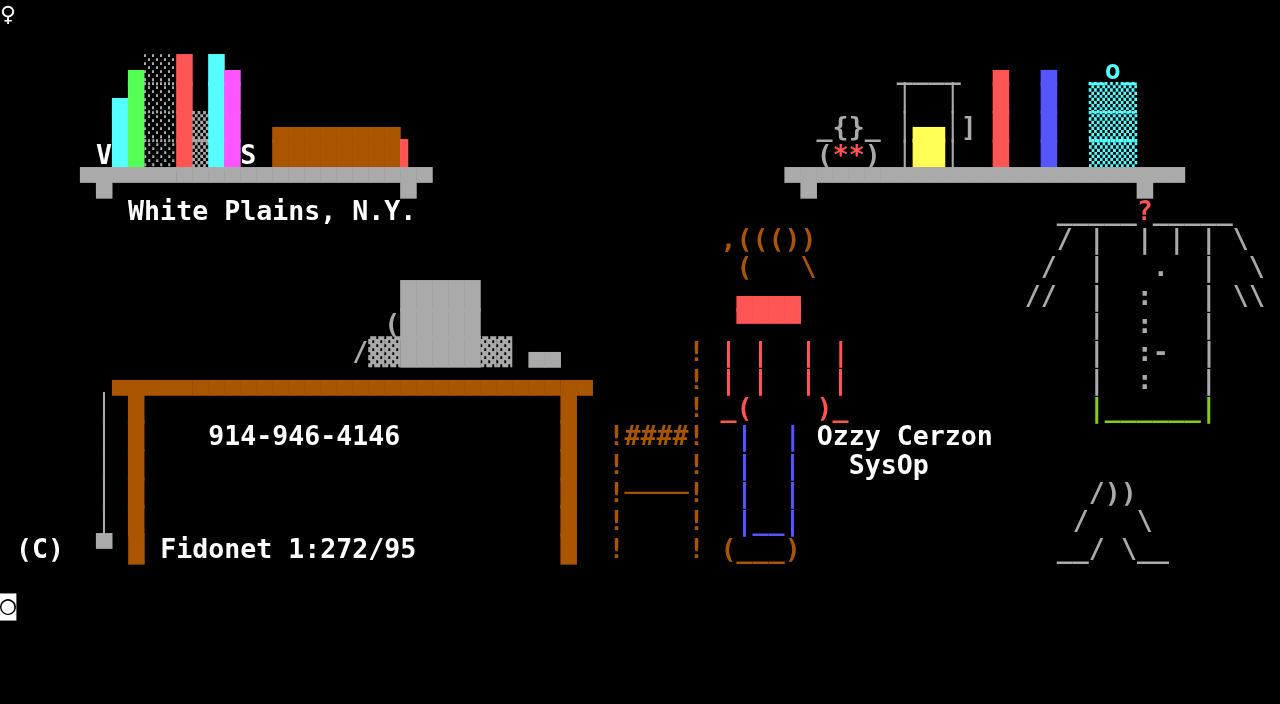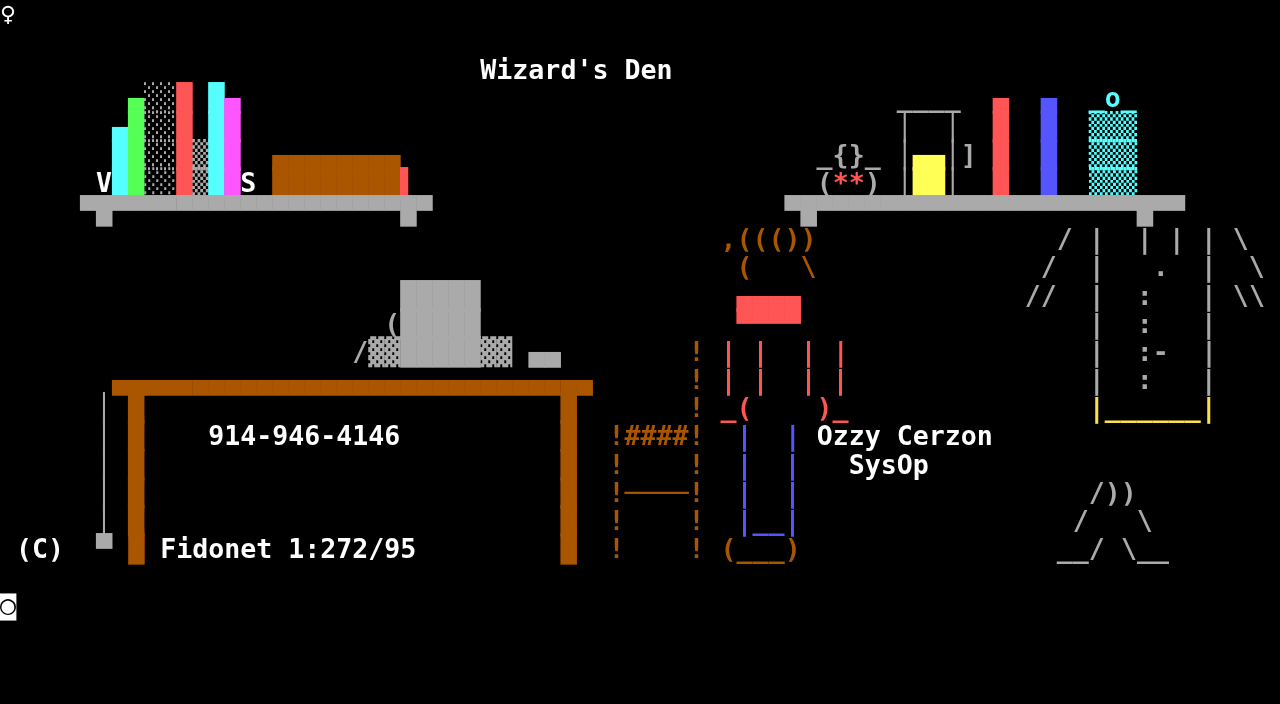--- a/index.html
+++ b/index.html
@@ -23,33 +23,33 @@
     overflow:visible;
   }
 </style>
 </head>
 <body>
 
 <div id="screen" aria-label="Wizard's Den">
   <div id="terminal">
       <div class="trow"><span style="color: rgb(255, 255, 255);">♀</span></div>
       <div class="trow"></div>
-      <div class="trow">                              <span style="color: rgb(255, 255, 255);">Wizard's Den</span></div>
       <div class="trow">        <span style="color: rgb(85, 255, 85);">▄</span><span style="color: rgb(170, 170, 170);">░░</span><span style="color: rgb(255, 85, 85);">█</span> <span style="color: rgb(85, 255, 255);">█</span><span style="color: rgb(255, 85, 255);">▄</span>                                         <span style="color: rgb(170, 170, 170);">____</span>  <span style="color: rgb(255, 85, 85);">▄</span>  <span style="color: rgb(85, 85, 255);">▄</span>  <span style="color: rgb(85, 255, 255);">_o_</span></div>
       <div class="trow">       <span style="color: rgb(85, 255, 255);">▄</span><span style="color: rgb(85, 255, 85);">█</span><span style="color: rgb(170, 170, 170);">░░</span><span style="color: rgb(255, 85, 85);">█</span> <span style="color: rgb(85, 255, 255);">█</span><span style="color: rgb(255, 85, 255);">█</span>                                         <span style="color: rgb(170, 170, 170);">│</span>  <span style="color: rgb(170, 170, 170);">│</span>  <span style="color: rgb(255, 85, 85);">█</span>  <span style="color: rgb(85, 85, 255);">█</span>  <span style="color: rgb(85, 255, 255);">▒▒▒</span></div>
       <div class="trow">       <span style="color: rgb(85, 255, 255);">█</span><span style="color: rgb(85, 255, 85);">█</span><span style="color: rgb(170, 170, 170);">░░</span><span style="color: rgb(255, 85, 85);">█</span><span style="color: rgb(170, 170, 170);">▒</span><span style="color: rgb(85, 255, 255);">█</span><span style="color: rgb(255, 85, 255);">█</span>  <span style="color: rgb(170, 85, 0);">▄▄▄▄▄▄▄▄</span>                          <span style="color: rgb(170, 170, 170);">_{}_</span> <span style="color: rgb(170, 170, 170);">│</span><span style="color: rgb(255, 255, 85);">▄▄</span><span style="color: rgb(170, 170, 170);">│</span><span style="color: rgb(170, 170, 170);">]</span> <span style="color: rgb(255, 85, 85);">█</span>  <span style="color: rgb(85, 85, 255);">█</span>  <span style="color: rgb(85, 255, 255);">▒▒▒</span></div>
       <div class="trow">      <span style="color: rgb(255, 255, 255);">V</span><span style="color: rgb(85, 255, 255);">█</span><span style="color: rgb(85, 255, 85);">█</span><span style="color: rgb(170, 170, 170);">░░</span><span style="color: rgb(255, 85, 85);">█</span><span style="color: rgb(170, 170, 170);">▒</span><span style="color: rgb(85, 255, 255);">█</span><span style="color: rgb(255, 85, 255);">█</span><span style="color: rgb(255, 255, 255);">S</span> <span style="color: rgb(170, 85, 0);">████████</span><span style="color: rgb(255, 85, 85);">▌</span>                         <span style="color: rgb(170, 170, 170);">(</span><span style="color: rgb(255, 85, 85);">**</span><span style="color: rgb(170, 170, 170);">)</span> <span style="color: rgb(170, 170, 170);">│</span><span style="color: rgb(255, 255, 85);">██</span><span style="color: rgb(170, 170, 170);">│</span>  <span style="color: rgb(255, 85, 85);">█</span>  <span style="color: rgb(85, 85, 255);">█</span>  <span style="color: rgb(85, 255, 255);">▒▒▒</span></div>
       <div class="trow">     <span style="color: rgb(170, 170, 170);">▀█▀▀▀▀▀▀▀▀▀▀▀▀▀▀▀▀▀▀█▀</span>                      <span style="color: rgb(170, 170, 170);">▀█▀▀▀▀▀▀▀▀▀▀▀▀▀▀▀▀▀▀▀▀█▀▀</span></div>
+      <div class="trow">        <span style="color: rgb(255, 255, 255);">White Plains, N.Y.</span>                                        <span style="color: rgb(170, 170, 170);">_____</span><span style="color: rgb(255, 85, 85);">?</span><span style="color: rgb(170, 170, 170);">_____</span></div>
       <div class="trow">                                             <span style="color: rgb(170, 85, 0);">,((())</span>               <span style="color: rgb(170, 170, 170);">/ |  | | | \</span></div>
       <div class="trow">                                              <span style="color: rgb(170, 85, 0);">(</span>   <span style="color: rgb(170, 85, 0);">\</span>              <span style="color: rgb(170, 170, 170);">/  |   .  |  \</span></div>
       <div class="trow">                         <span style="color: rgb(170, 170, 170);">█████</span>                <span style="color: rgb(255, 85, 85);">▄▄▄▄</span>              <span style="color: rgb(170, 170, 170);">//  |  :   | \\</span></div>
       <div class="trow">                        <span style="color: rgb(170, 170, 170);">(</span><span style="color: rgb(170, 170, 170);">█████</span>                <span style="color: rgb(255, 85, 85);">▀▀▀▀</span>                  <span style="color: rgb(170, 170, 170);">|  :   |</span></div>
       <div class="trow">                      <span style="color: rgb(170, 170, 170);">/</span><span style="color: rgb(170, 170, 170);">▓▓</span><span style="color: rgb(170, 170, 170);">█████</span><span style="color: rgb(170, 170, 170);">▓▓</span> <span style="color: rgb(170, 170, 170);">▄▄</span>        <span style="color: rgb(170, 85, 0);">!</span> <span style="color: rgb(255, 85, 85);">| |  | |</span>               <span style="color: rgb(170, 170, 170);">|  :-  |</span></div>
       <div class="trow">       <span style="color: rgb(170, 85, 0);">▄▄▄▄▄▄▄▄▄▄▄▄▄▄▄▄▄▄▄▄▄▄▄▄▄▄▄▄▄▄</span>      <span style="color: rgb(170, 85, 0);">!</span> <span style="color: rgb(255, 85, 85);">| |  | |</span>               <span style="color: rgb(170, 170, 170);">|  :   |</span></div>
-      <div class="trow">      <span style="color: rgb(170, 170, 170);">│</span> <span style="color: rgb(170, 85, 0);">█</span>                          <span style="color: rgb(170, 85, 0);">█</span>       <span style="color: rgb(170, 85, 0);">!</span> <span style="color: rgb(255, 85, 85);">_(    )_</span>               <span style="color: #fde047;">|______|</span></div>
+      <div class="trow">      <span style="color: rgb(170, 170, 170);">│</span> <span style="color: rgb(170, 85, 0);">█</span>                          <span style="color: rgb(170, 85, 0);">█</span>       <span style="color: rgb(170, 85, 0);">!</span> <span style="color: rgb(255, 85, 85);">_(    )_</span>               <span style="color: #84cc16;">|______|</span></div>
       <div class="trow">      <span style="color: rgb(170, 170, 170);">│</span> <span style="color: rgb(170, 85, 0);">█</span>    <span style="color: rgb(255, 255, 255);">914-946-4146</span>          <span style="color: rgb(170, 85, 0);">█</span>  <span style="color: rgb(170, 85, 0);">!####!</span>  <span style="color: rgb(85, 85, 255);">|</span>  <span style="color: rgb(85, 85, 255);">|</span> <span style="color: rgb(255, 255, 255);">Ozzy Cerzon</span></div>
       <div class="trow">      <span style="color: rgb(170, 170, 170);">│</span> <span style="color: rgb(170, 85, 0);">█</span>                          <span style="color: rgb(170, 85, 0);">█</span>  <span style="color: rgb(170, 85, 0);">!</span>    <span style="color: rgb(170, 85, 0);">!</span>  <span style="color: rgb(85, 85, 255);">|</span>  <span style="color: rgb(85, 85, 255);">|</span>   <span style="color: rgb(255, 255, 255);">SysOp</span></div>
       <div class="trow">      <span style="color: rgb(170, 170, 170);">│</span> <span style="color: rgb(170, 85, 0);">█</span>                          <span style="color: rgb(170, 85, 0);">█</span>  <span style="color: rgb(170, 85, 0);">!────!</span>  <span style="color: rgb(85, 85, 255);">|</span>  <span style="color: rgb(85, 85, 255);">|</span>                  <span style="color: rgb(170, 170, 170);">/))</span></div>
       <div class="trow">      <span style="color: rgb(170, 170, 170);">│</span> <span style="color: rgb(170, 85, 0);">█</span>                          <span style="color: rgb(170, 85, 0);">█</span>  <span style="color: rgb(170, 85, 0);">!</span>    <span style="color: rgb(170, 85, 0);">!</span>  <span style="color: rgb(85, 85, 255);">|__|</span>                 <span style="color: rgb(170, 170, 170);">/</span>   <span style="color: rgb(170, 170, 170);">\</span></div>
       <div class="trow"> <span style="color: rgb(255, 255, 255);">(C)</span>  <span style="color: rgb(170, 170, 170);">▀</span> <span style="color: rgb(170, 85, 0);">█</span> <span style="color: rgb(255, 255, 255);">Fidonet 1:272/95</span>         <span style="color: rgb(170, 85, 0);">█</span>  <span style="color: rgb(170, 85, 0);">!</span>    <span style="color: rgb(170, 85, 0);">!</span> <span style="color: rgb(170, 85, 0);">(___)</span>                <span style="color: rgb(170, 170, 170);">__/ \__</span></div>
       <div class="trow"></div>
       <div class="trow"><span style="color: rgb(255, 255, 255);">◙</span></div>
     </div>
 </div>
 

